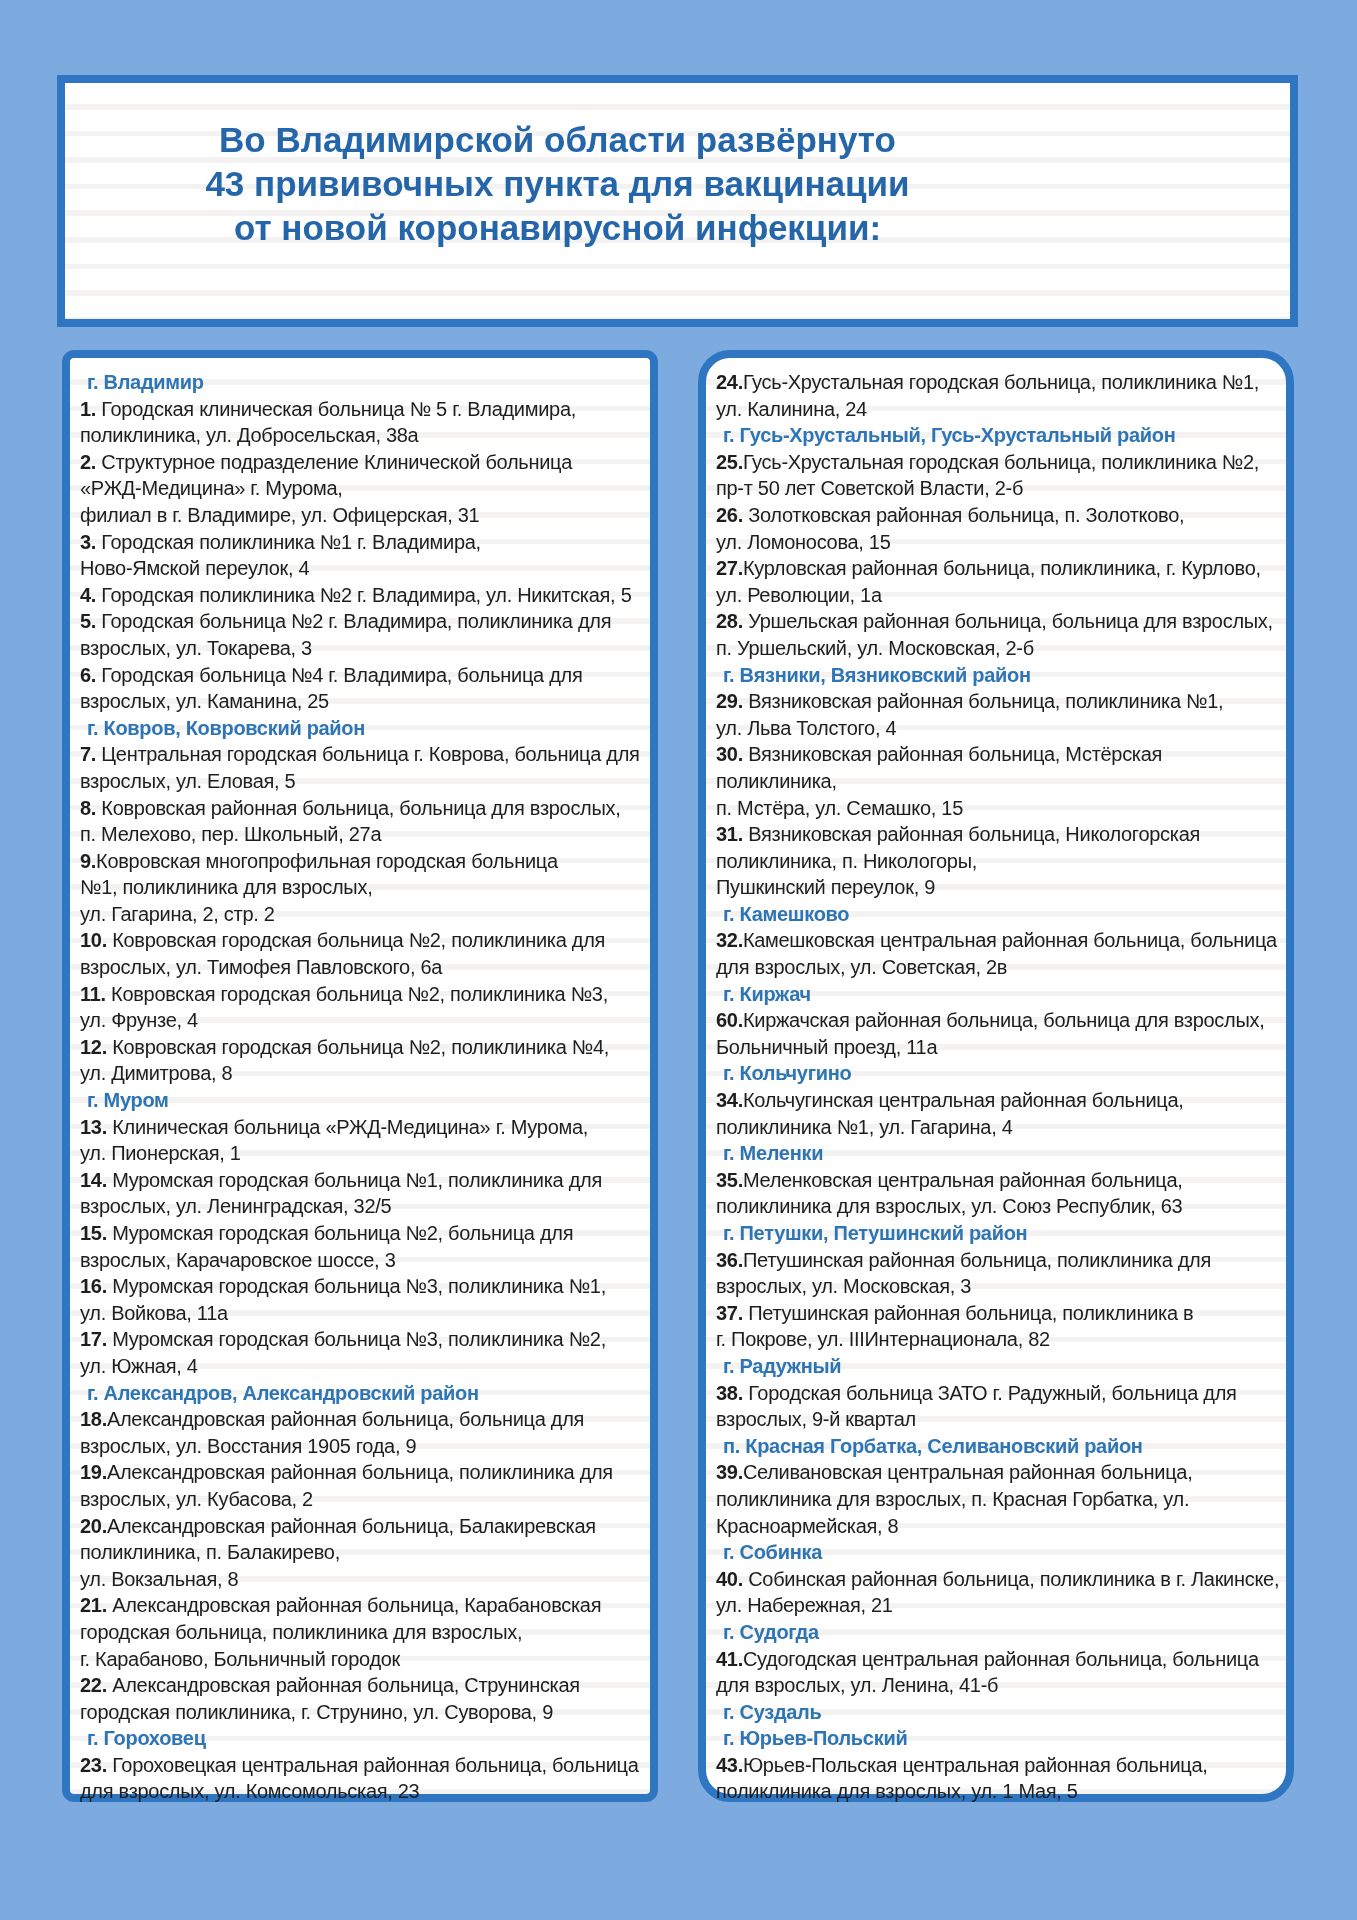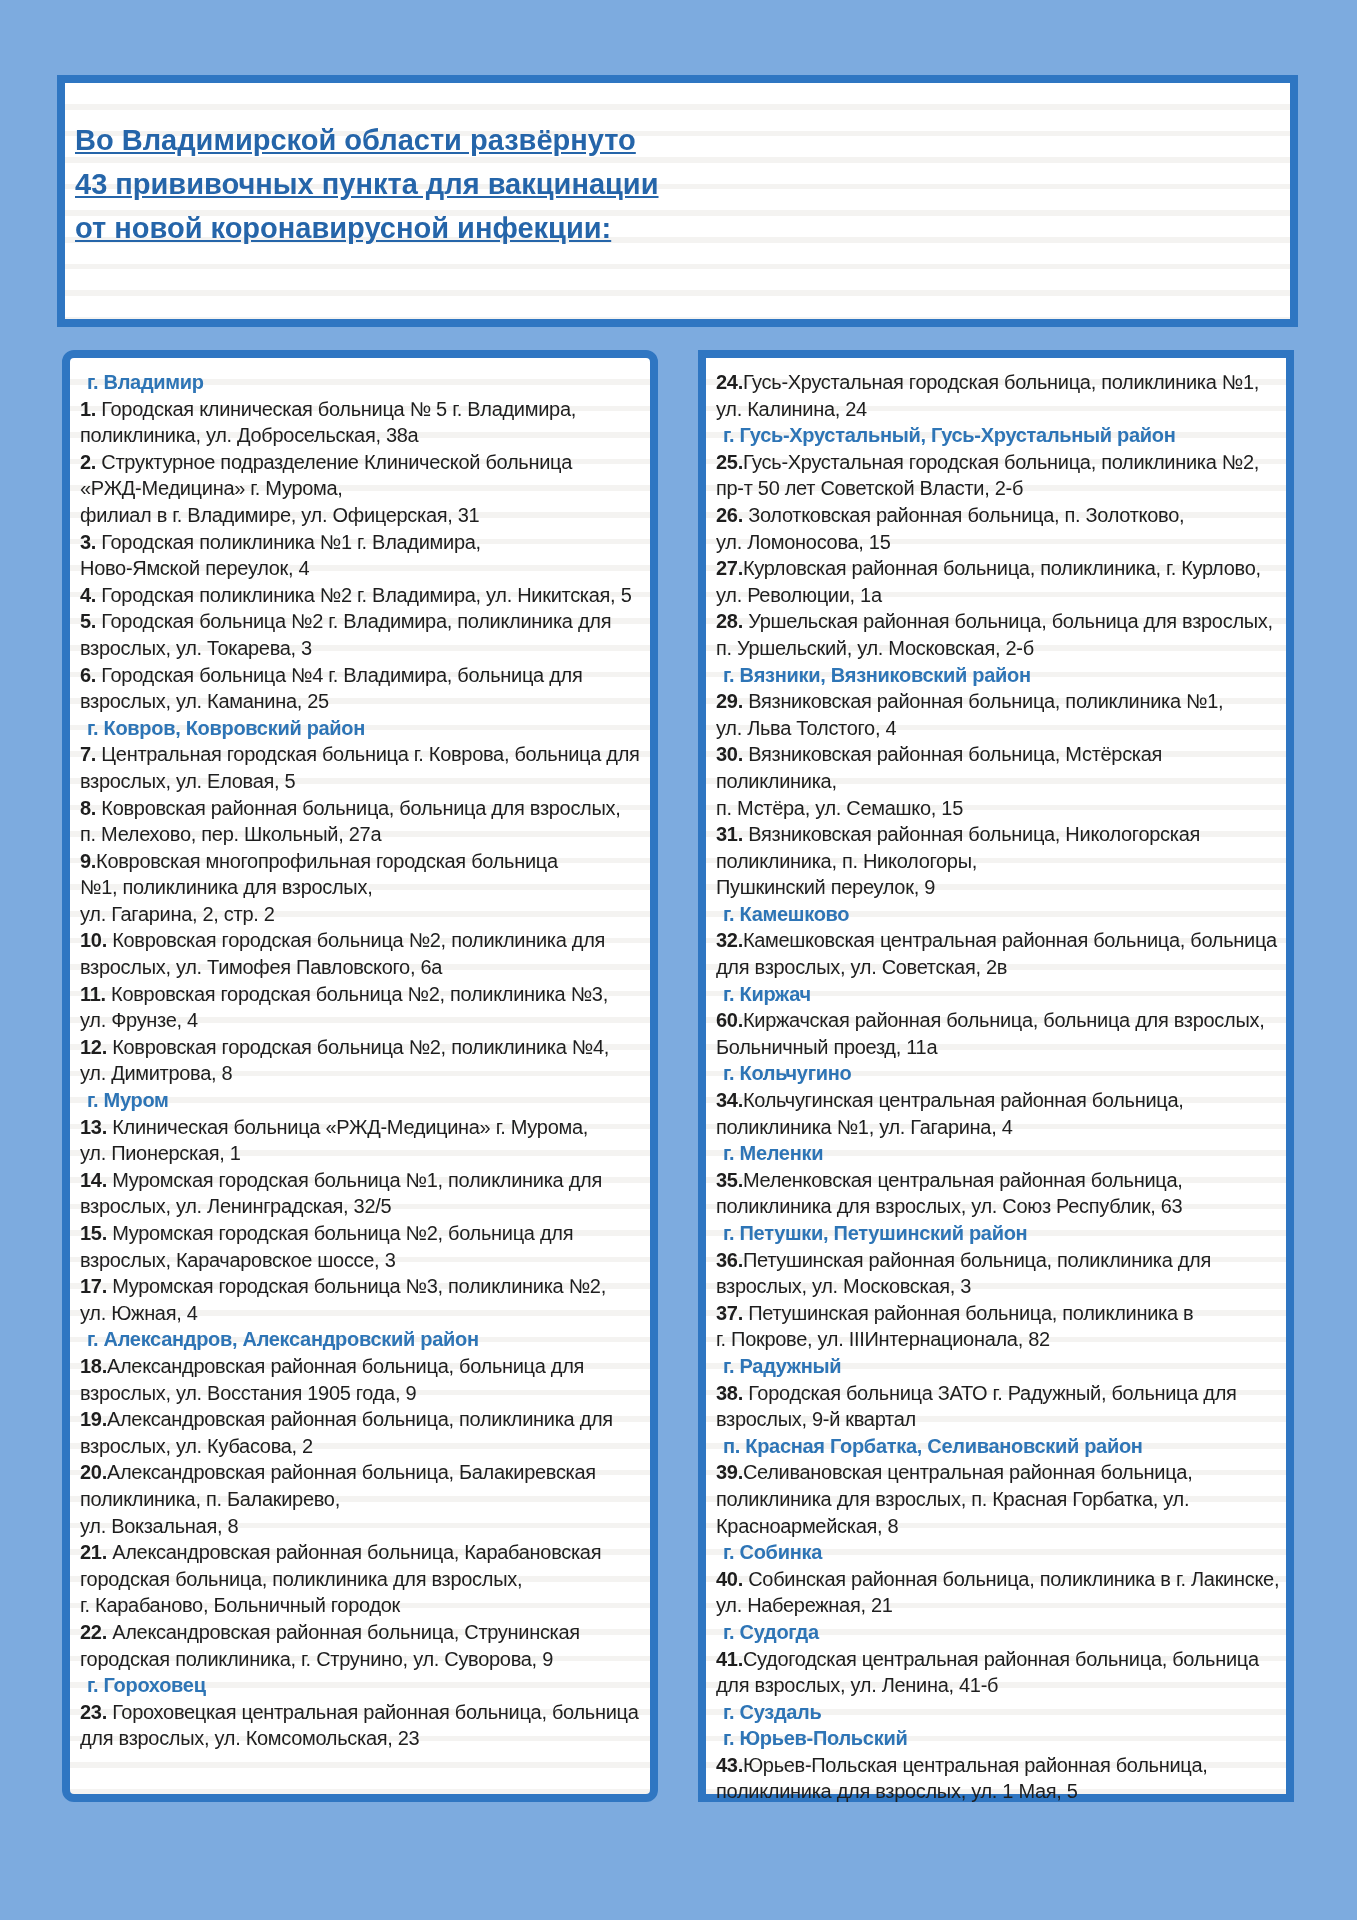--- a/index.html
+++ b/index.html
@@ -15,28 +15,28 @@
     background-color: #fefefe;
     background-image: repeating-linear-gradient(180deg,
       #ffffff 0px, #ffffff 21px,
       #f4f3f1 21px, #f4f3f1 26.6px);
     border: 8px solid var(--border, #2f76c2);
     box-sizing: border-box;
   }
   .title-box { left: 57px; top: 75px; width: 1241px; height: 252px; }
   .title {
     font-weight: bold;
-    font-size: 29px;
+    font-size: 35px;
     line-height: 44px;
     color: var(--title, #2565a9);
+    text-align: center;
     padding: 35px 250px 0 10px;
-    text-decoration: underline;
   }
   .col-box-left  { left: 62px;  top: 350px; width: 596px; height: 1452px; border-radius: 12px; }
-  .col-box-right { left: 698px; top: 350px; width: 596px; height: 1452px; }
+  .col-box-right { left: 698px; top: 350px; width: 596px; height: 1452px; border-radius: 32px; }
   .list { padding: 11px 4px 0 10px; }
   .city, .item {
     font-size: 20px;
     line-height: 26.6px;
     letter-spacing: -0.3px;
   }
   .city {
     font-weight: bold;
     color: var(--city, #2e75b6);
     padding-left: 7px;
@@ -87,20 +87,22 @@
 ул. Фрунзе, 4</span></div>
       <div class="item"><span class="num">12.</span><span> Ковровская городская больница №2, поликлиника №4,
 ул. Димитрова, 8</span></div>
       <div class="city">г. Муром</div>
       <div class="item"><span class="num">13.</span><span> Клиническая больница «РЖД-Медицина» г. Мурома,
 ул. Пионерская, 1</span></div>
       <div class="item"><span class="num">14.</span><span> Муромская городская больница №1, поликлиника для
 взрослых, ул. Ленинградская, 32/5</span></div>
       <div class="item"><span class="num">15.</span><span> Муромская городская больница №2, больница для
 взрослых, Карачаровское шоссе, 3</span></div>
+      <div class="item"><span class="num">16.</span><span> Муромская городская больница №3, поликлиника №1,
+ул. Войкова, 11а</span></div>
       <div class="item"><span class="num">17.</span><span> Муромская городская больница №3, поликлиника №2,
 ул. Южная, 4</span></div>
       <div class="city">г. Александров, Александровский район</div>
       <div class="item"><span class="num">18.</span><span>Александровская районная больница, больница для
 взрослых, ул. Восстания 1905 года, 9</span></div>
       <div class="item"><span class="num">19.</span><span>Александровская районная больница, поликлиника для
 взрослых, ул. Кубасова, 2</span></div>
       <div class="item"><span class="num">20.</span><span>Александровская районная больница, Балакиревская
 поликлиника, п. Балакирево,
 ул. Вокзальная, 8</span></div>

